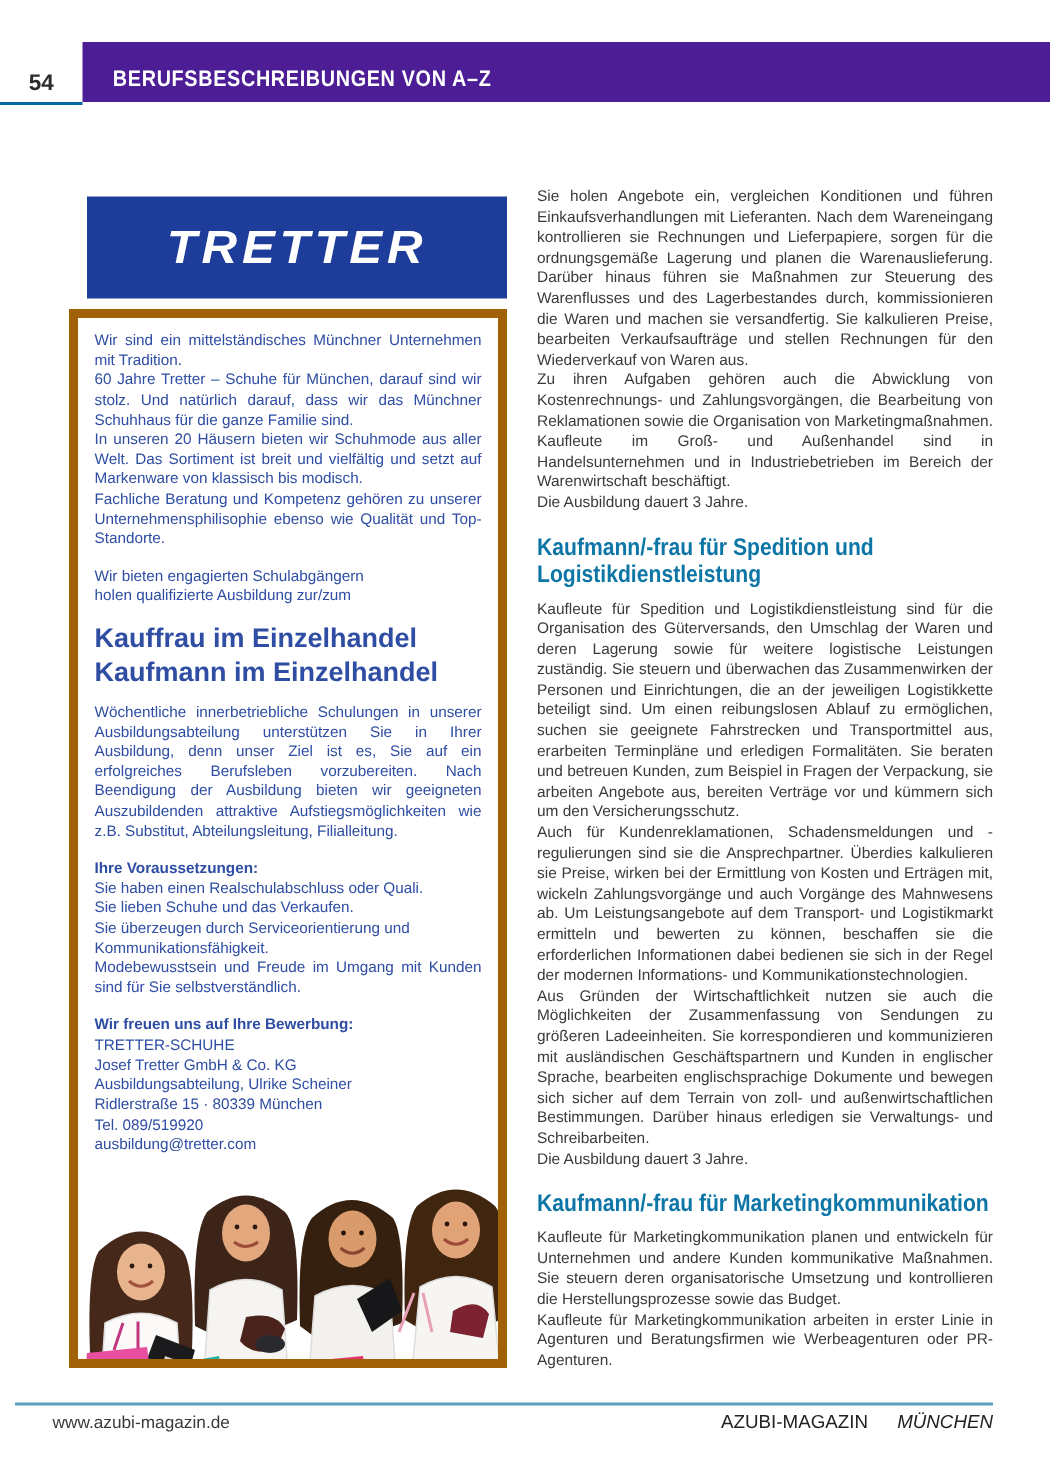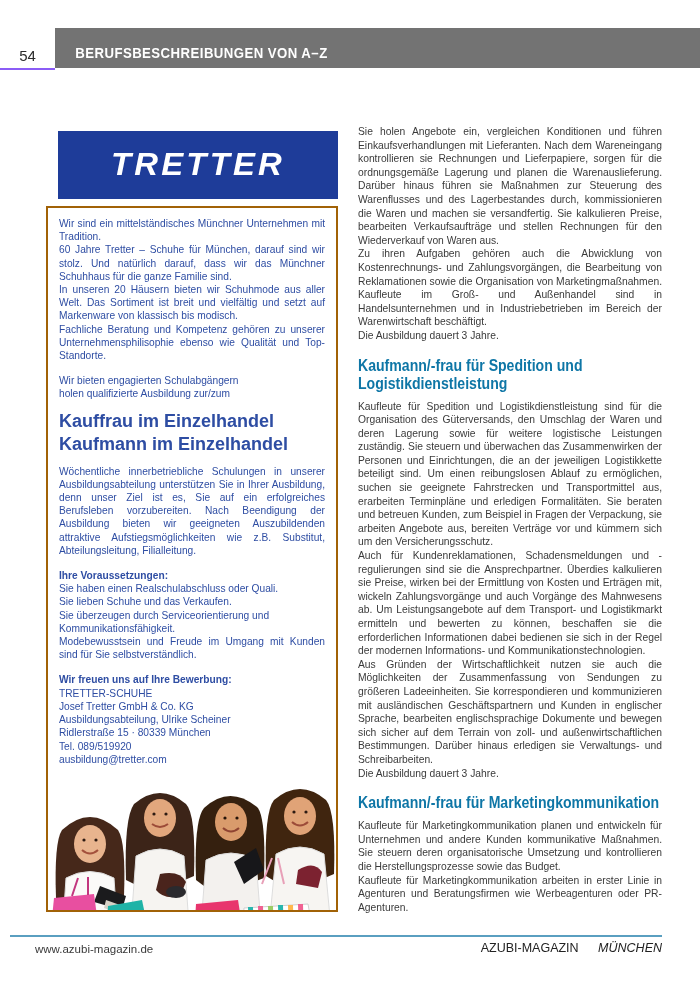--- a/index.html
+++ b/index.html
@@ -1,35 +1,35 @@
 <!DOCTYPE html>
 <html lang="de"><head>
 <meta charset="utf-8">
 <style>
   html,body{margin:0;padding:0;background:#fff;}
   .page{position:relative;width:700px;height:985px;background:#ffffff;overflow:hidden;
         font-family:"Liberation Sans",sans-serif;}
 
   
   .pagenum-box{position:absolute;left:0;top:28px;width:55px;height:40px;background:#fff;
-               border-bottom:2px solid #8b5cf6;display:flex;align-items:flex-end;justify-content:center;}
+               border-bottom:2px solid #0369a1;display:flex;align-items:flex-end;justify-content:center;font-weight:bold;}
   .pagenum-box span{font-size:15px;color:#2b2b2b;padding-bottom:4px;}
-  .header-bar{position:absolute;left:55px;top:28px;width:645px;height:40px;background:#737373;
+  .header-bar{position:absolute;left:55px;top:28px;width:645px;height:40px;background:#4c1d95;
               display:flex;align-items:flex-end;}
   .header-title{color:#ffffff;font-weight:bold;font-size:15px;letter-spacing:.5px;
                 padding:0 0 7px 23px;white-space:nowrap;transform:scaleX(.88);transform-origin:0 100%;}
 
   
   .ad{position:absolute;left:46px;top:131px;width:292px;}
   .ad-logo{margin-left:12px;height:68px;background:#1e3c99;color:#fff;
            display:flex;flex-direction:column;justify-content:center;}
   .ad-logo .tagline{font-size:10px;letter-spacing:1.5px;text-align:right;padding-right:52px;font-weight:bold;}
   .ad-logo .brand{font-size:31px;font-weight:bold;font-style:italic;letter-spacing:3px;
                   text-align:center;line-height:30px;transform:scaleX(1.06);transform-origin:50% 50%;}
-  .ad-box{margin-top:7px;height:706px;border:2px solid #a16207;box-sizing:border-box;
+  .ad-box{margin-top:7px;height:706px;border:6px solid #a16207;box-sizing:border-box;
           display:flex;flex-direction:column;padding:9px 11px 0;overflow:hidden;
           color:#2e4da3;font-size:10.2px;line-height:13.2px;}
   .ad-box p{margin:0;text-align:justify;hyphens:auto;-webkit-hyphens:auto;}
   .ad-box .gap{height:12px;flex:none;}
   .ad-job-title{color:#2e4da3;font-weight:bold;font-size:18px;line-height:21px;margin:2px 0 0;}
   .ad-bold{font-weight:bold;}
   .ad-line{margin:0;}
   .ad-photo{margin:6px -11px 0;margin-top:auto;flex:none;display:block;}
 
   

